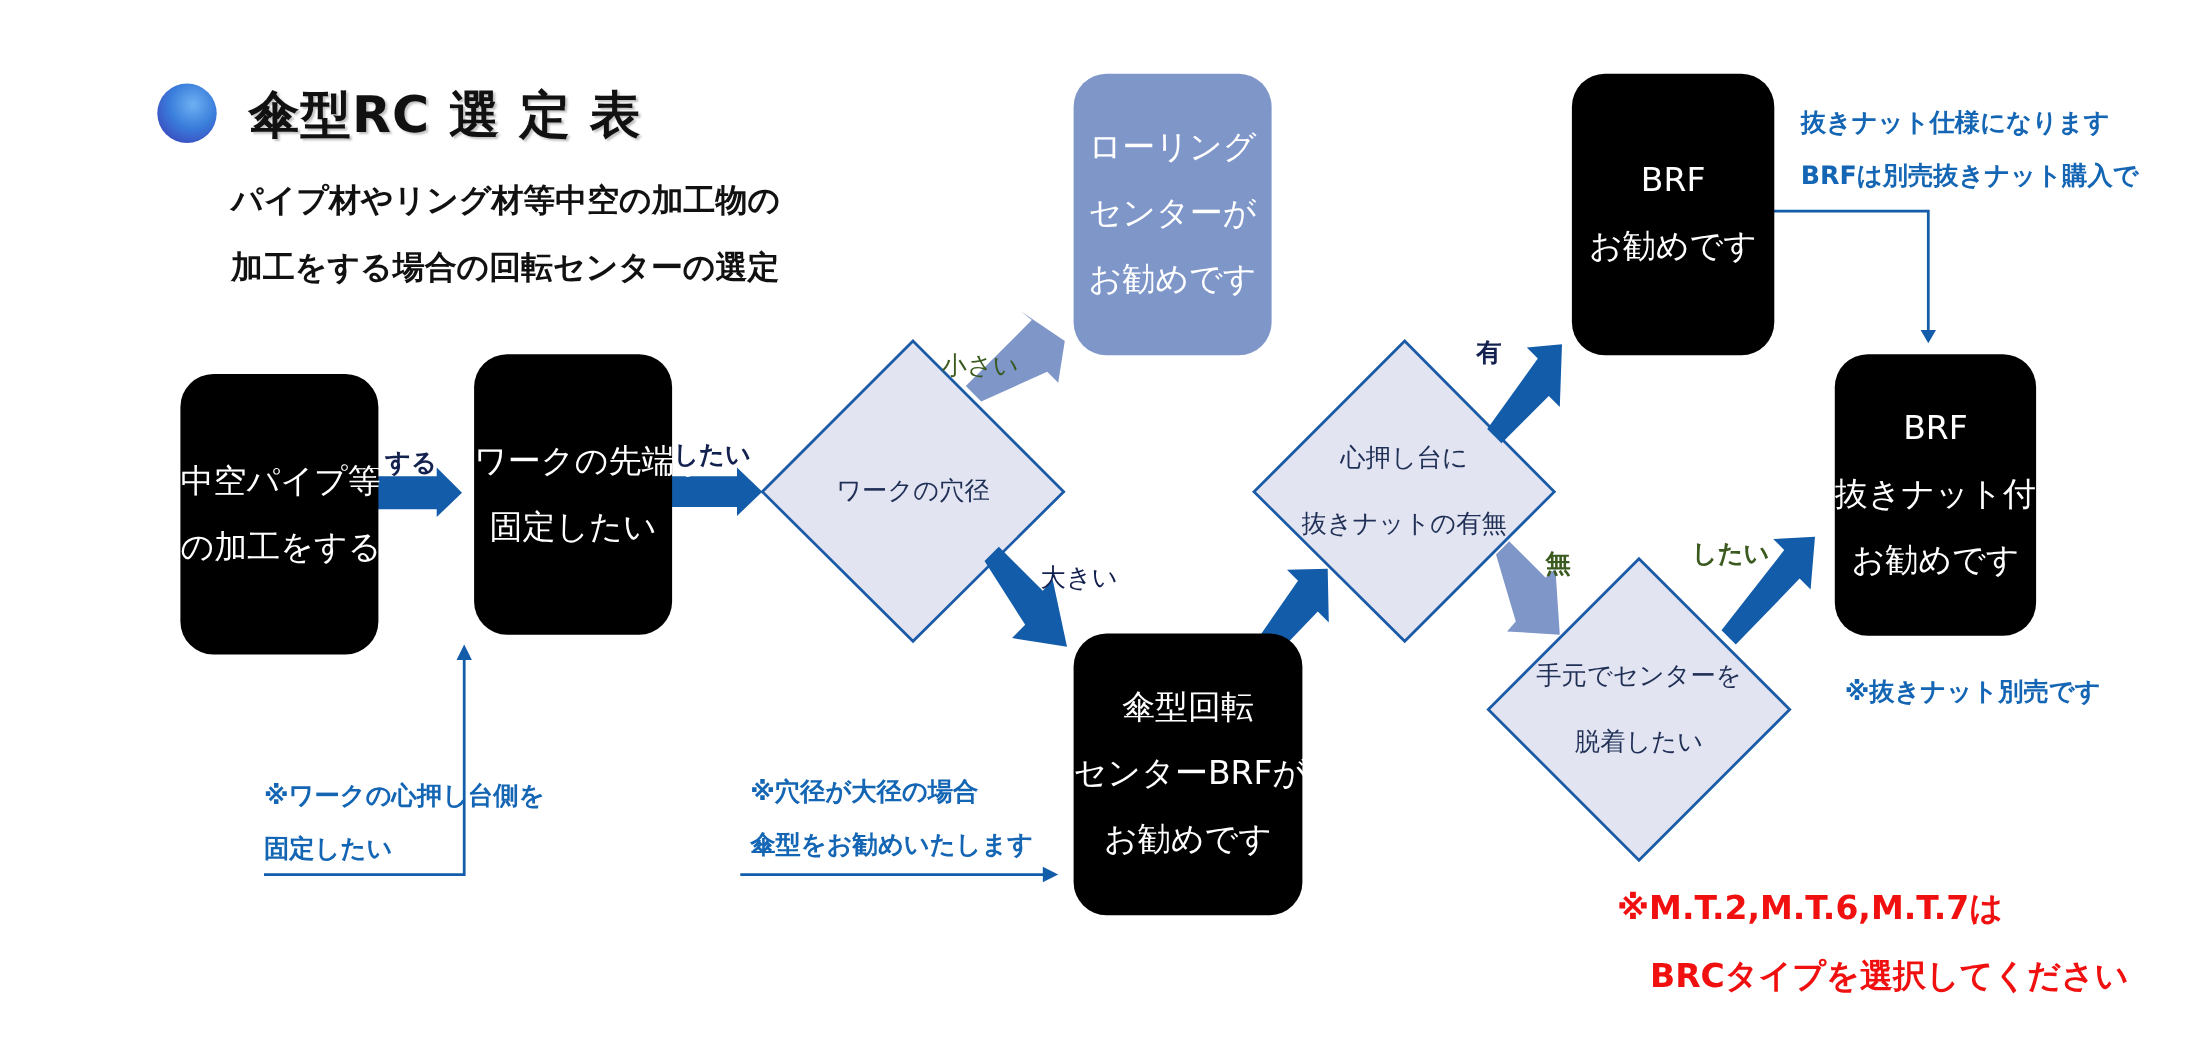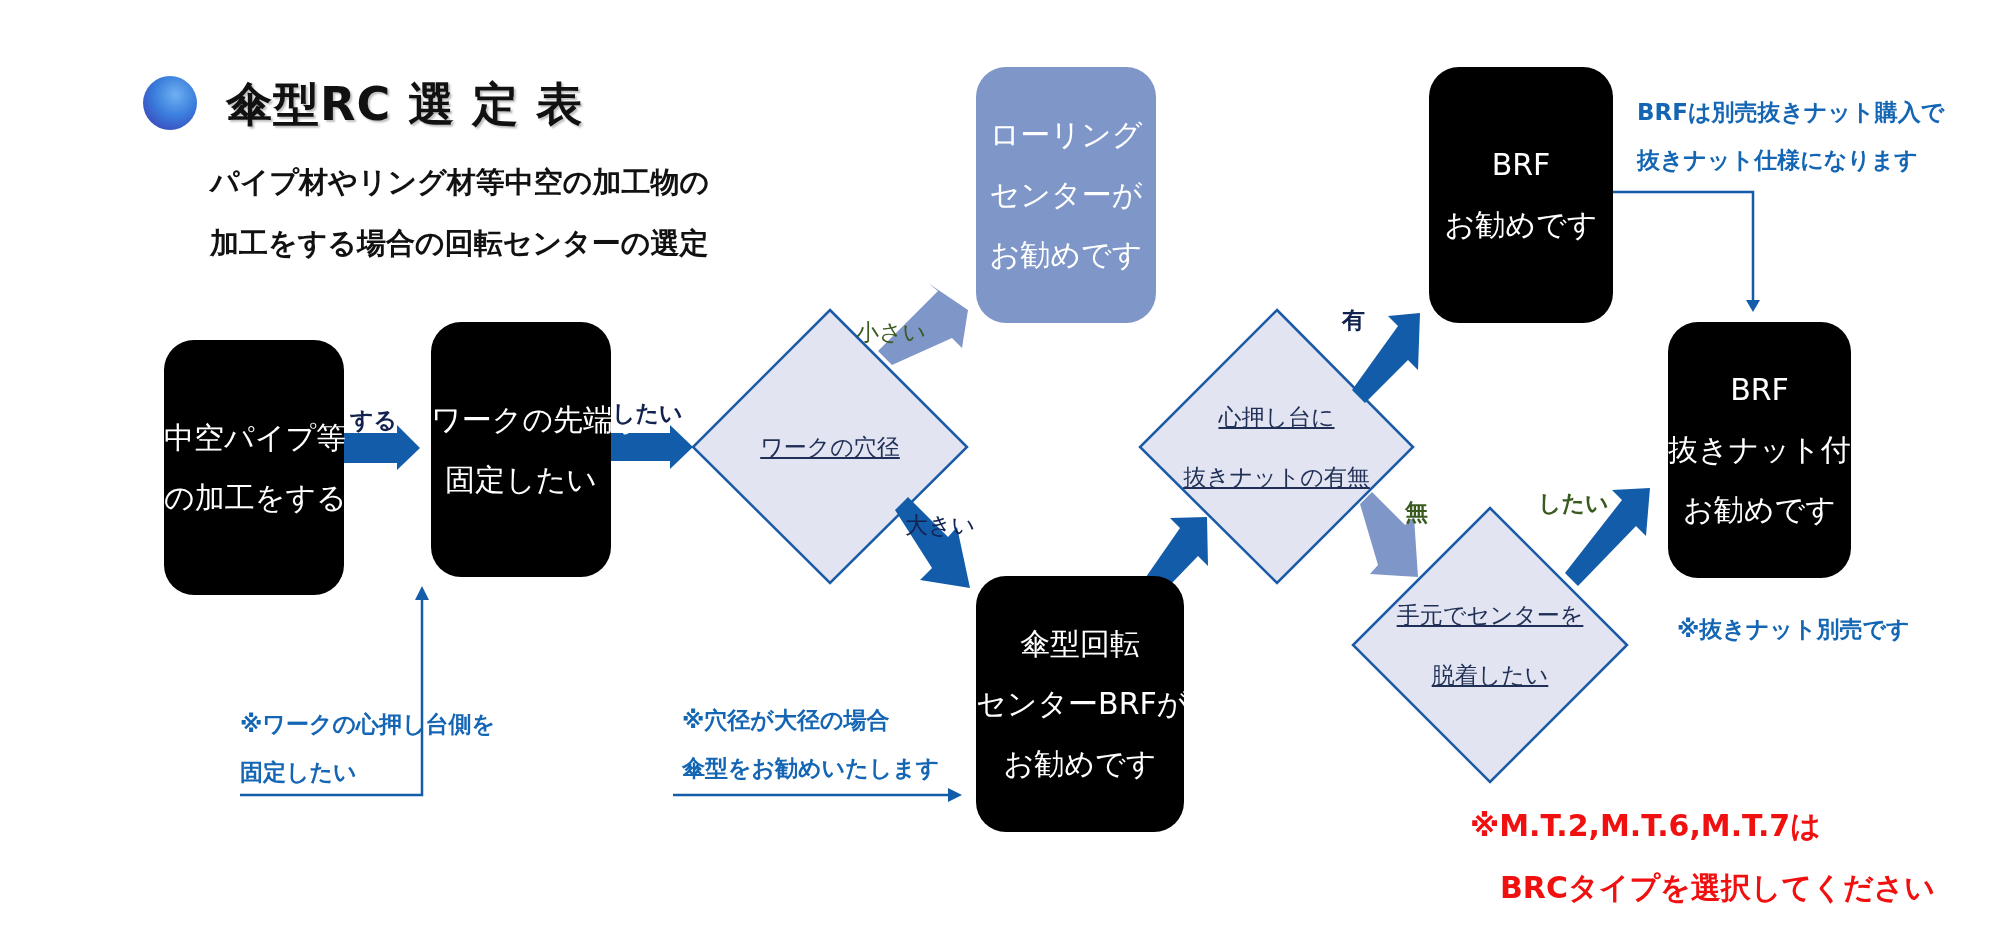--- a/index.html
+++ b/index.html
@@ -12,21 +12,21 @@
   .subtitle { left: 210px; font-size: 29px; font-weight: bold; color: #111; white-space: nowrap; }
   .box { position: absolute; border-radius: 30px; display: flex; flex-direction: column;
          justify-content: center; color: #fff; font-size: 30px;
          text-align: center; line-height: 60px; margin-left: 11px; }
   .box.dark { background: #000000; }
   .box.light { background: #7f96c9; }
   .box span { display: block; white-space: nowrap; }
   .dia-text { position: absolute; display: flex; flex-direction: column; align-items: center;
               justify-content: center; color: #1f2f55; font-size: 23px; text-align: center;
               line-height: 60px; }
-  .dia-text span { display: block; white-space: nowrap; text-decoration: underline; }
+  .dia-text span { display: block; white-space: nowrap; }
   .label { position: absolute; font-size: 23px; font-weight: bold; white-space: nowrap; }
   .label.navy { color: #13214f; }
   .label.green { color: #3a5a1f; }
   .note { position: absolute; color: #1466b4; font-size: 23px; font-weight: bold; white-space: nowrap; line-height: 48px; }
   .note span { display: block; }
   .red-note { position: absolute; color: #f01010; font-size: 30px; font-weight: bold; white-space: nowrap; line-height: 62px; }
   .red-note span { display: block; }
 </style>
 </head>
 <body>
@@ -119,35 +119,35 @@
   <span>抜きナットの有無</span>
 </div>
 <div class="dia-text" style="left:1353px; top:508px; width:274px; height:274px;">
   <span>手元でセンターを</span>
   <span>脱着したい</span>
 </div>
 
 <div class="label navy" style="left:350px; top:405px;">する</div>
 <div class="label navy" style="left:612px; top:398px;">したい</div>
 <div class="label green" style="left:856px; top:289px; font-weight:normal;margin-top:28px;">小さい</div>
-<div class="label navy" style="left:905px; top:510px; font-weight:normal;">大きい</div>
+<div class="label navy" style="left:946px; top:510px; font-weight:normal;">大きい</div>
 <div class="label navy" style="left:1342px; top:305px;">有</div>
 <div class="label green" style="left:1405px; top:497px;">無</div>
 <div class="label green" style="left:1538px; top:488px;">したい</div>
 
 <div class="note" style="left:240px; top:700px;">
   <span>※ワークの心押し台側を</span>
   <span>固定したい</span>
 </div>
 <div class="note" style="left:682px; top:696px;">
   <span>※穴径が大径の場合</span>
   <span>傘型をお勧めいたします</span>
 </div>
 <div class="note" style="left:1637px; top:88px;">
+  <span>抜きナット仕様になります</span>
   <span>BRFは別売抜きナット購入で</span>
-  <span>抜きナット仕様になります</span>
 </div>
 <div class="note" style="left:1677px; top:605px;">※抜きナット別売です</div>
 
 <div class="red-note" style="left:1470px; top:795px;">
   <span>※M.T.2,M.T.6,M.T.7は</span>
   <span style="padding-left:30px;">BRCタイプを選択してください</span>
 </div>
 
 </body></html>

